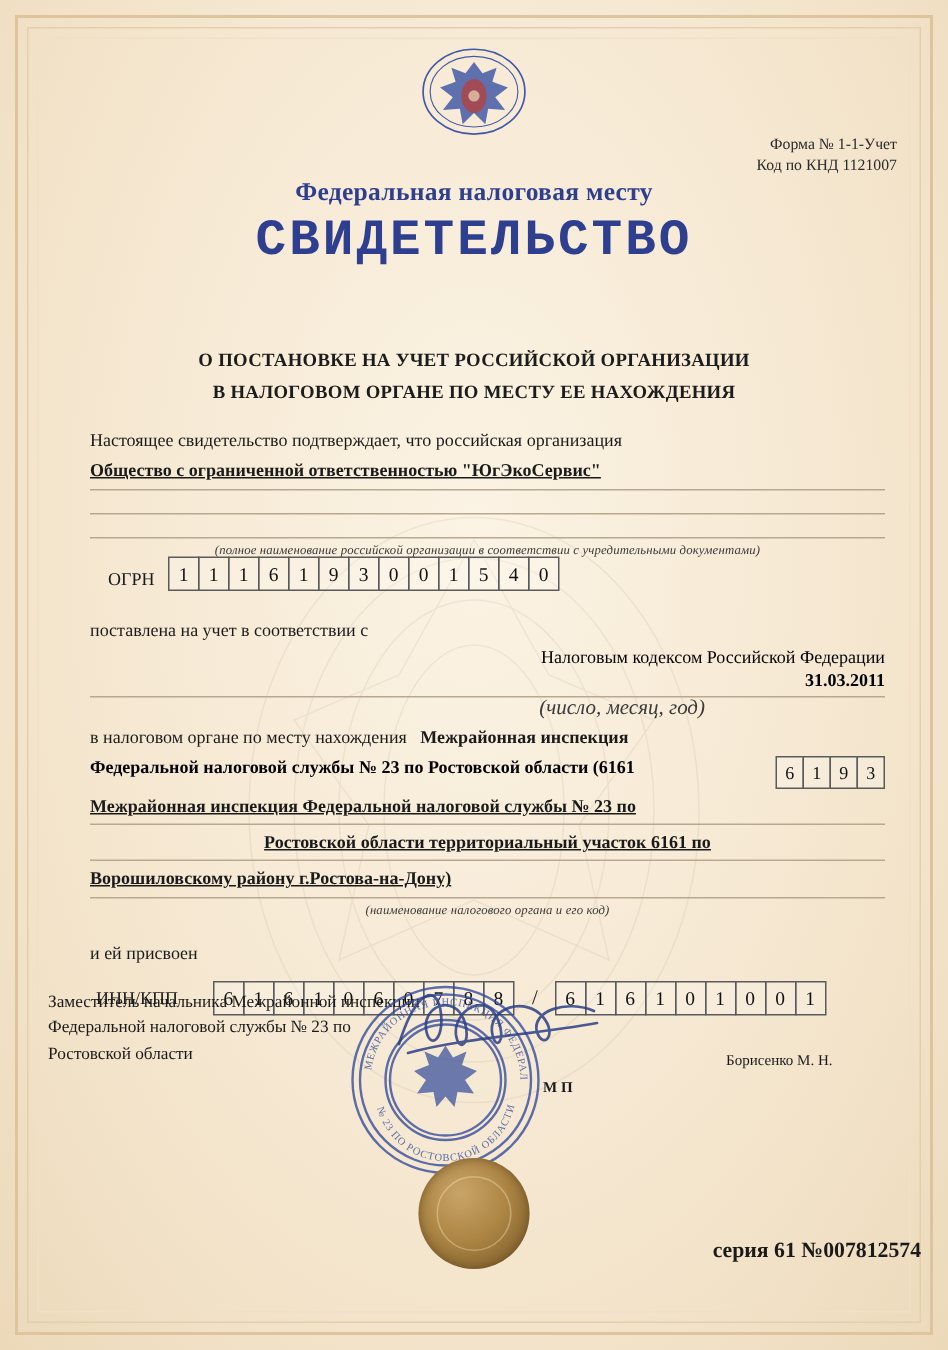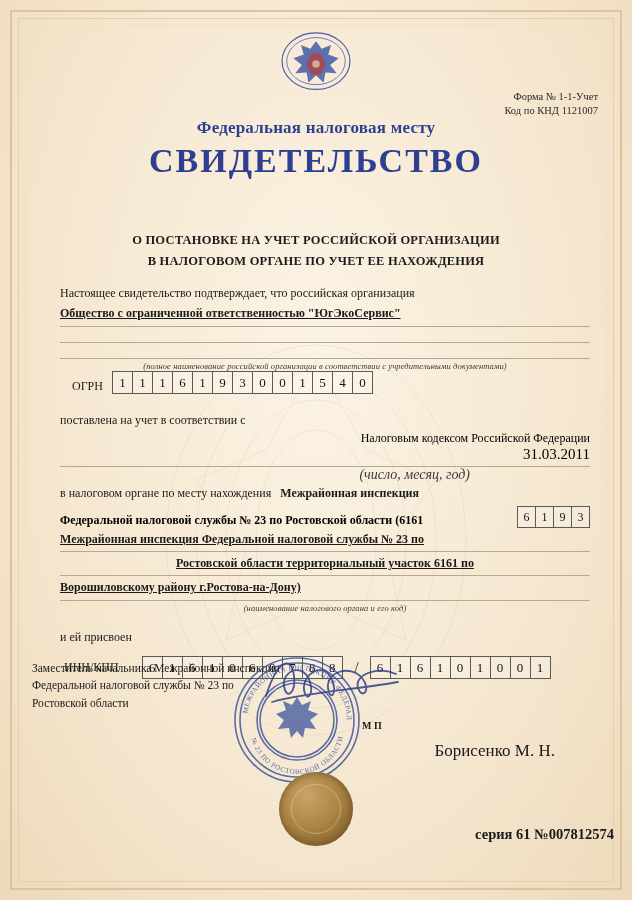--- a/index.html
+++ b/index.html
@@ -98,20 +98,21 @@
   }
   .main-title {
     position: absolute;
     top: 112px;
     left: 0; right: 0;
     text-align: center;
     font-size: 34px;
     font-weight: bold;
     color: #2e3f8f;
     letter-spacing: 2px;
+    font-family: Liberation Mono, monospace;
   }
 
   .subtitle {
     position: absolute;
     top: 200px;
     left: 0; right: 0;
     text-align: center;
     font-size: 12.5px;
     font-weight: bold;
     color: #1c1c1c;
@@ -186,55 +187,54 @@
 
   
   .date-row {
     display: flex;
     align-items: flex-end;
     margin-top: 2px;
     flex-direction: column;
   }
   .date-left { font-size: 12px; }
   .date-value {
-    font-size: 15px;
-    font-weight: normal;
+    font-size: 12px;
+    font-weight: bold;
     margin-left: 92px;
   }
   .date-caption {
     text-align: right;
     font-size: 14px;
     font-style: italic;
     color: #3a3a3a;
     padding-right: 120px;
   }
 
   .org-row {
     display: flex;
-    align-items: flex-end;
+    align-items: flex-start;
     justify-content: space-between;
   }
   .org-row .txt { font-size: 12px; font-weight: bold; }
 
   
   .sign-block {
     position: absolute;
     left: 0px;
     right: 10px;
     top: 630px;
     font-size: 11.5px;
     line-height: 1.5;
     color: #1a1a1a;
   }
   .sign-name {
     position: absolute;
     right: 35px;
     top: 40px;
-    font-size: 17px;
-    margin-top: 38px;
+    font-size: 10px;
   }
   .mp {
     position: absolute;
     left: 330px;
     top: 58px;
     font-size: 10px;
     font-weight: bold;
   }
 
   
@@ -320,21 +320,21 @@
     <div class="form-code">
       <div>Форма № 1-1-Учет</div>
       <div>Код по КНД 1121007</div>
     </div>
 
     <div class="fns-title">Федеральная налоговая месту</div>
     <div class="main-title">СВИДЕТЕЛЬСТВО</div>
 
     <div class="subtitle">
       <div>О ПОСТАНОВКЕ НА УЧЕТ РОССИЙСКОЙ ОРГАНИЗАЦИИ</div>
-      <div>В НАЛОГОВОМ ОРГАНЕ  ПО УЧЕТ ЕЕ НАХОЖДЕНИЯ</div>
+      <div>В НАЛОГОВОМ ОРГАНЕ  ПО МЕСТУ ЕЕ НАХОЖДЕНИЯ</div>
     </div>
 
     <div class="body-block">
 
       <div class="line-text">Настоящее свидетельство подтверждает, что российская организация</div>
       <div class="line-text bold" style="margin-top:3px;">Общество с ограниченной ответственностью "ЮгЭкоСервис"</div>
       <div class="rule"></div>
       <div style="height:12px"></div>
       <div class="rule"></div>
       <div style="height:12px"></div>

